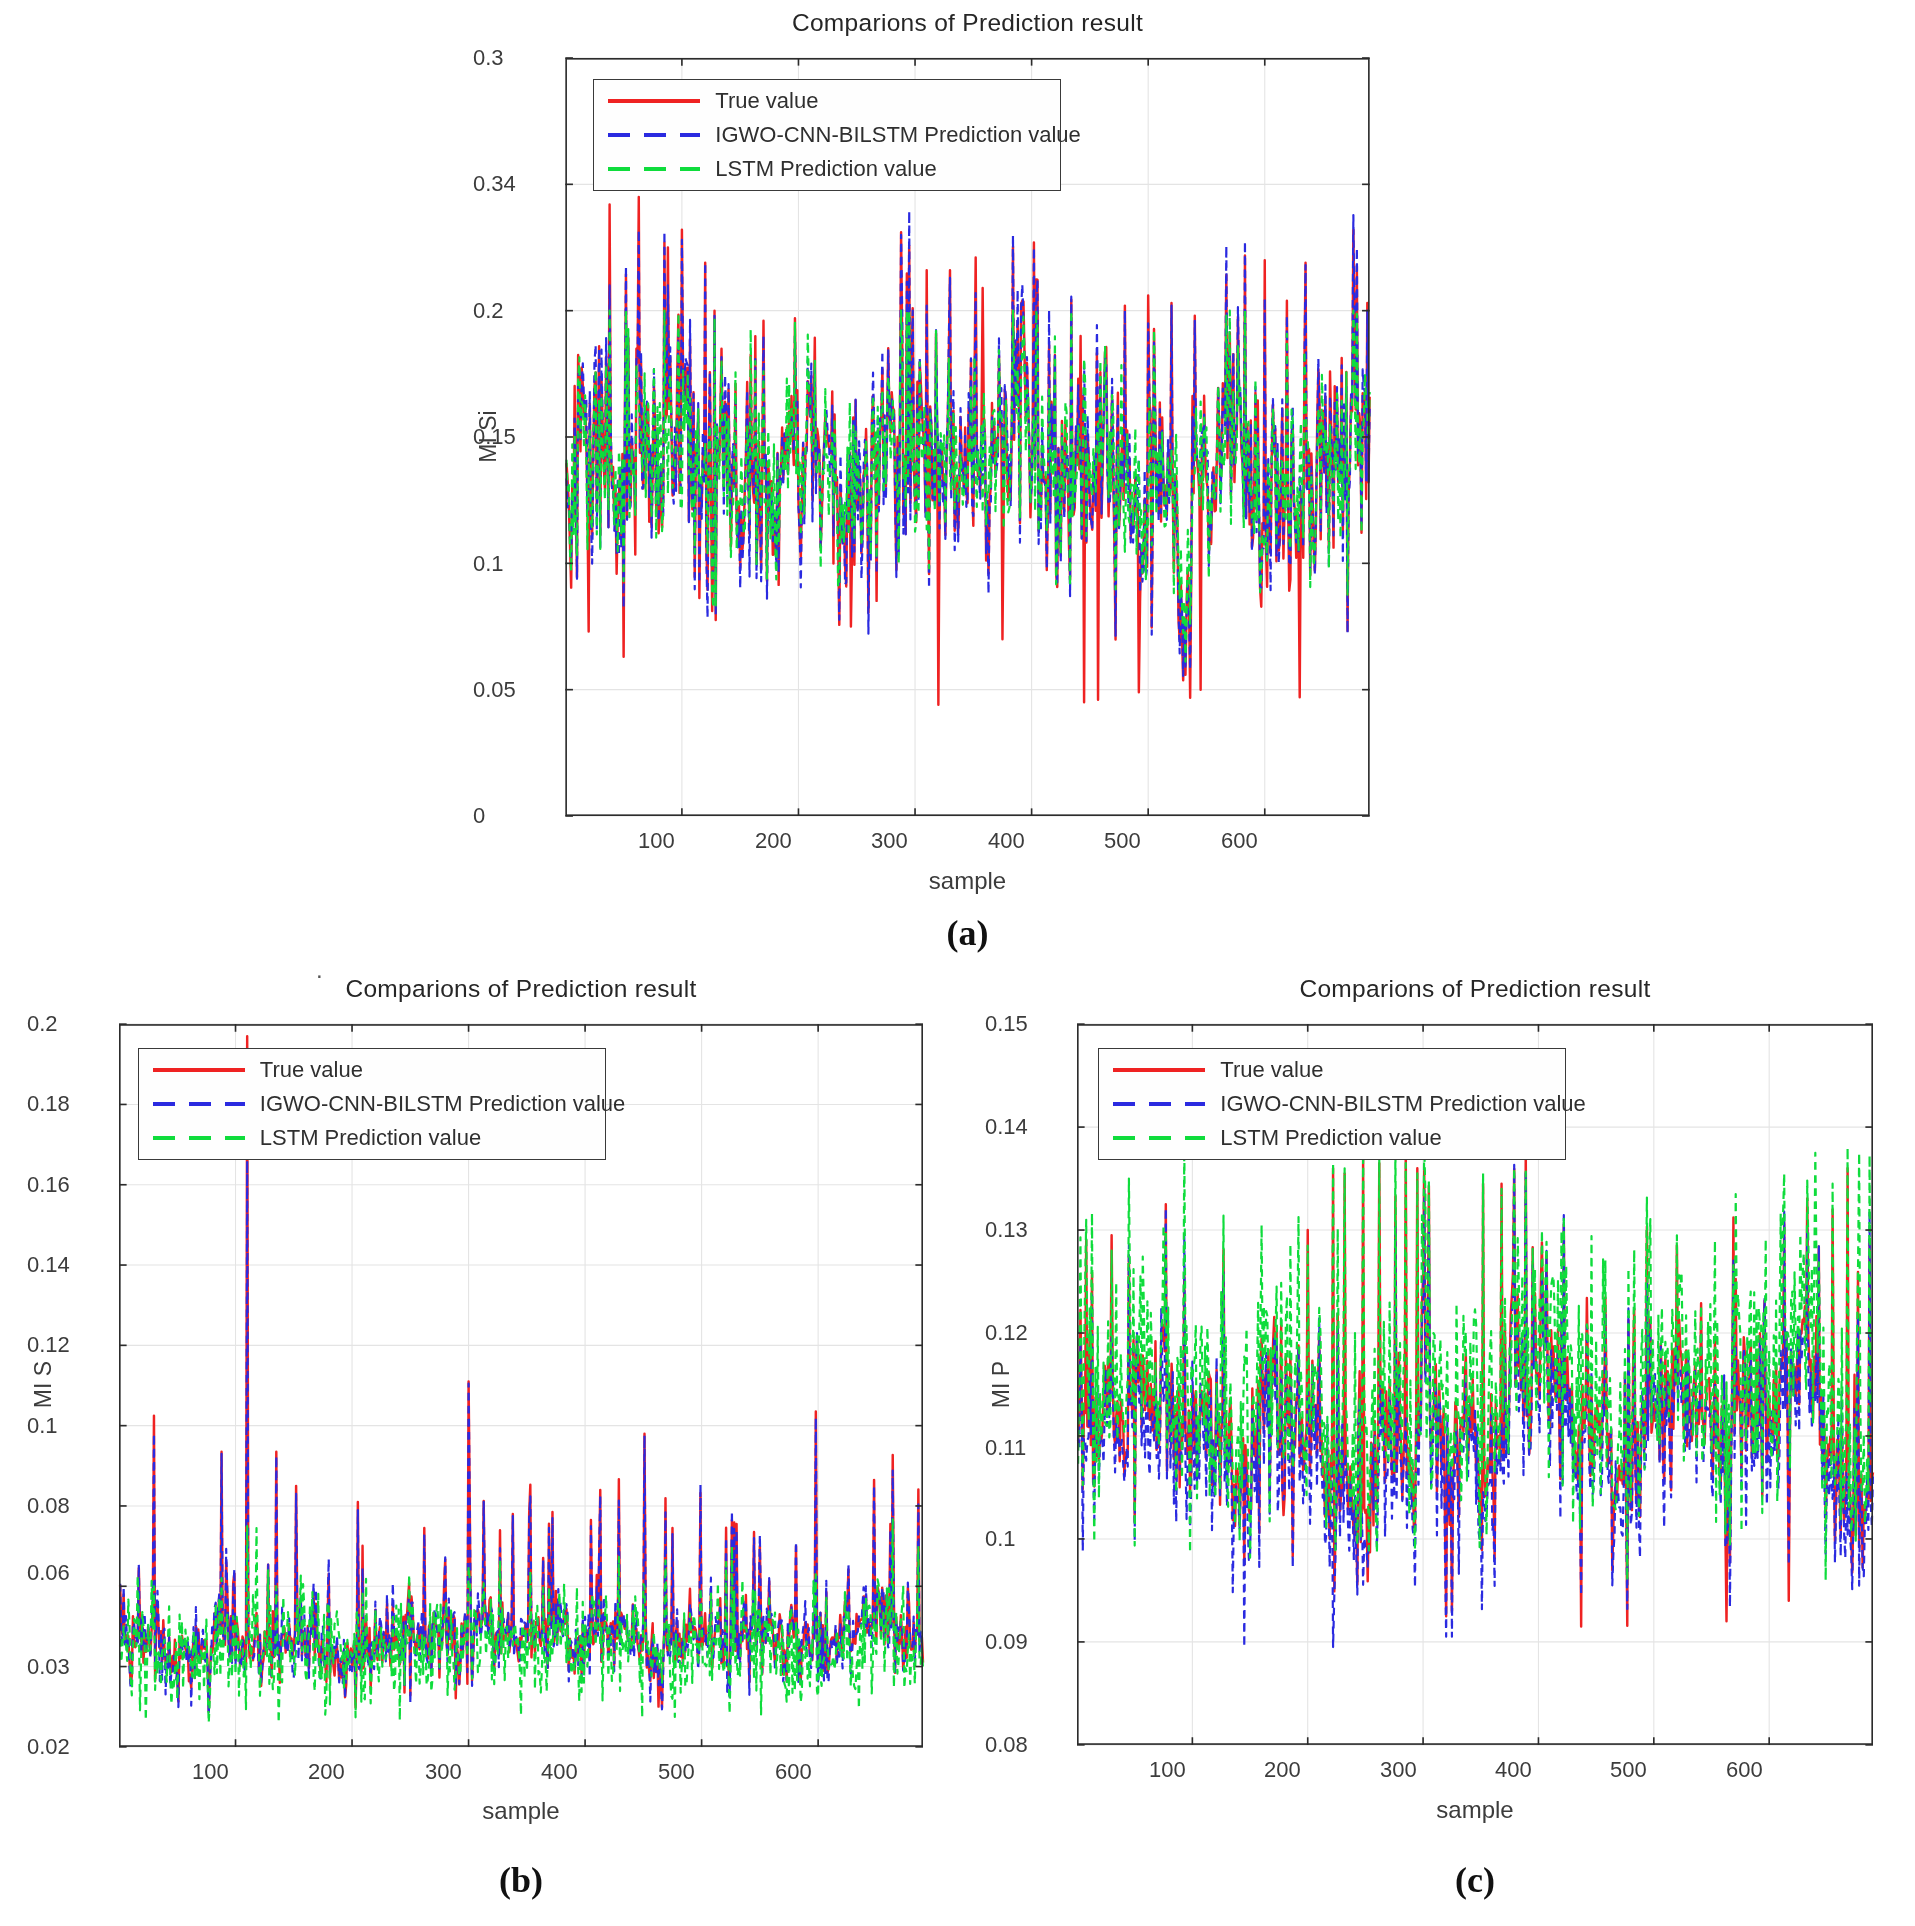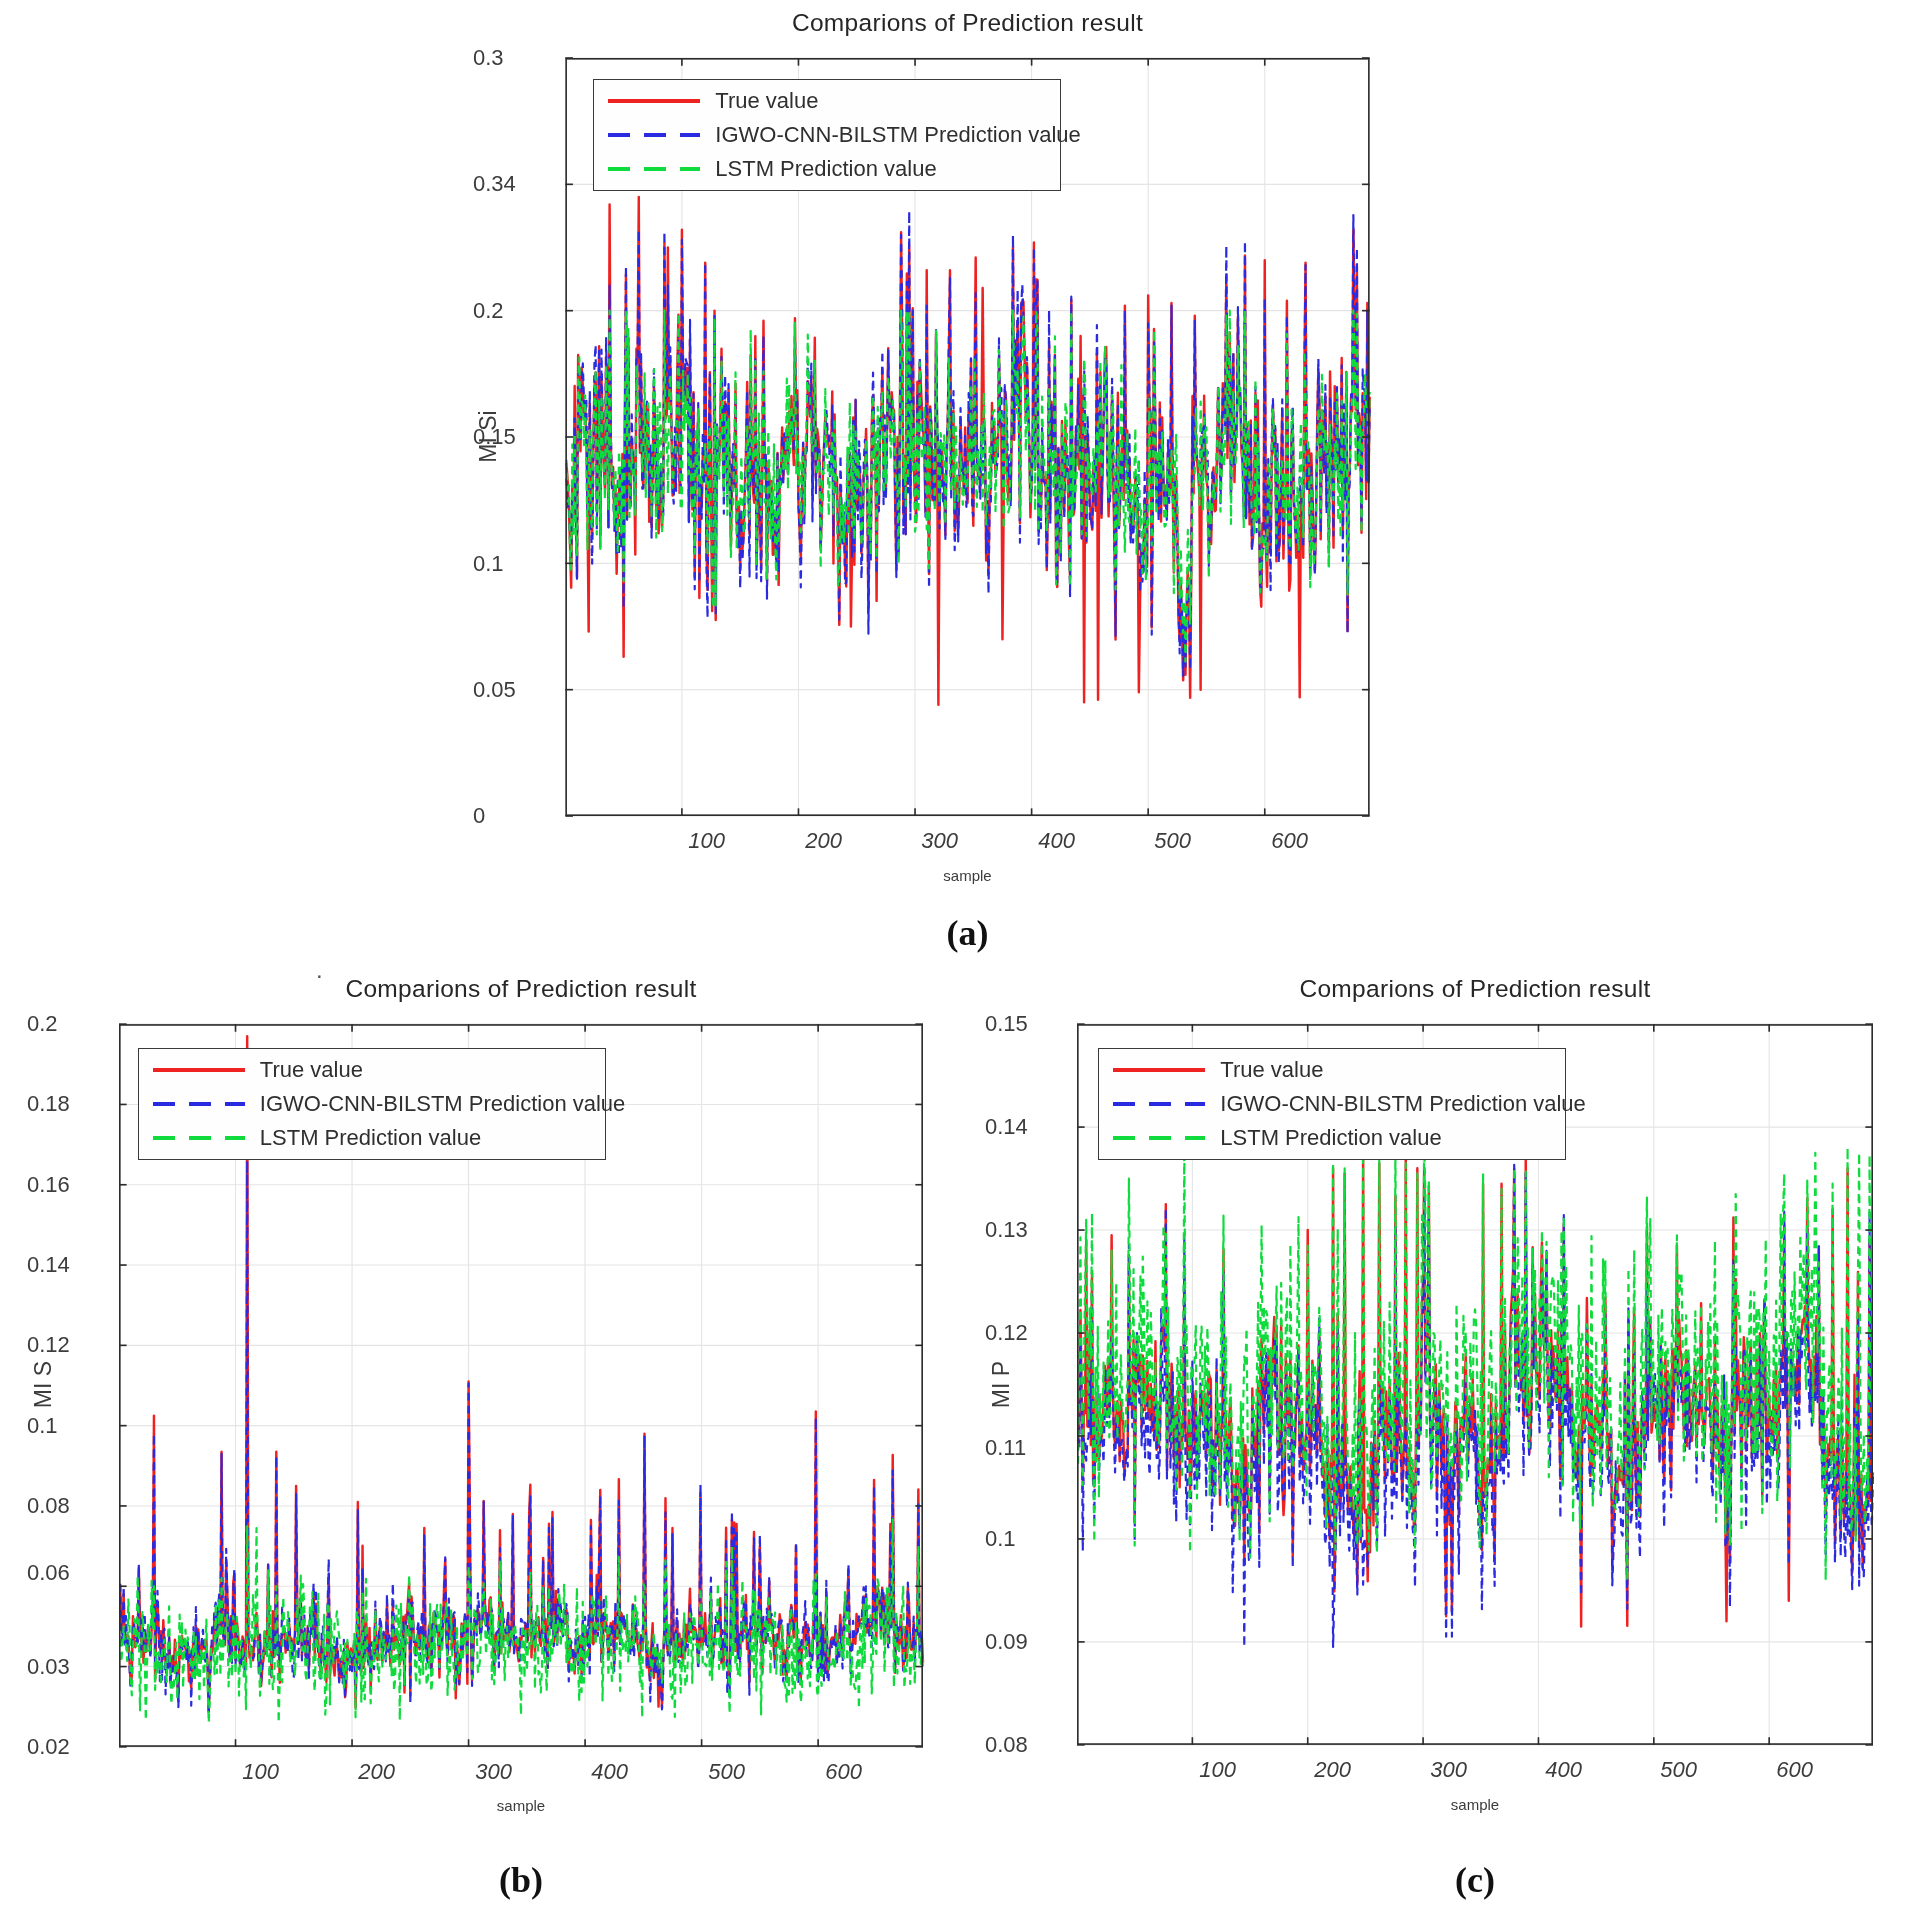--- a/index.html
+++ b/index.html
@@ -1,24 +1,24 @@
 <!DOCTYPE html>
 <html style="font-size:8.7px"><head>
 <meta charset="utf-8">
 <style>
   html,body{margin:0;padding:0;background:#ffffff;}
   body{width:1915px;height:1926px;position:relative;font-family:"Liberation Sans",sans-serif;}
   .plot{position:absolute;overflow:visible;}
   .plot svg{position:absolute;left:0;top:0;overflow:visible;}
   .chart-title{position:absolute;text-align:center;font-size:24.5px;color:#262626;letter-spacing:0.3px;}
   .ylab{position:absolute;width:164px;text-align:center;font-size:23px;color:#3c3c3c;transform:rotate(-90deg);}
-  .xlab{position:absolute;text-align:center;font-size:15px;color:#3c3c3c;}
+  .xlab{position:absolute;text-align:center;font-size:24px;color:#3c3c3c;}
   .caption{position:absolute;text-align:center;font-size:36px;font-weight:bold;font-family:"Liberation Serif",serif;color:#111;}
   .tick-label{position:absolute;font-size:22px;color:#3c3c3c;line-height:1;}
-  .xt{text-align:right;width:87px;font-style:italic;}
+  .xt{text-align:left;width:87px;}
   .yt{text-align:left;width:82px;}
   .legend{position:absolute;background:#fefefe;border:1.6px solid #3a3a3a;box-sizing:border-box;
           display:flex;flex-direction:column;justify-content:space-evenly;z-index:5;}
   .lrow{display:flex;align-items:center;padding-left:14px;}
   .sw{display:inline-block;width:92px;height:4.4px;margin-right:15.3px;flex:0 0 92px;}
   .ltext{font-size:22px;color:#2f2f2f;white-space:nowrap;}
   .artifact-dot{position:absolute;font-size:24px;color:#555;}
 </style>
 </head>
 <body>

